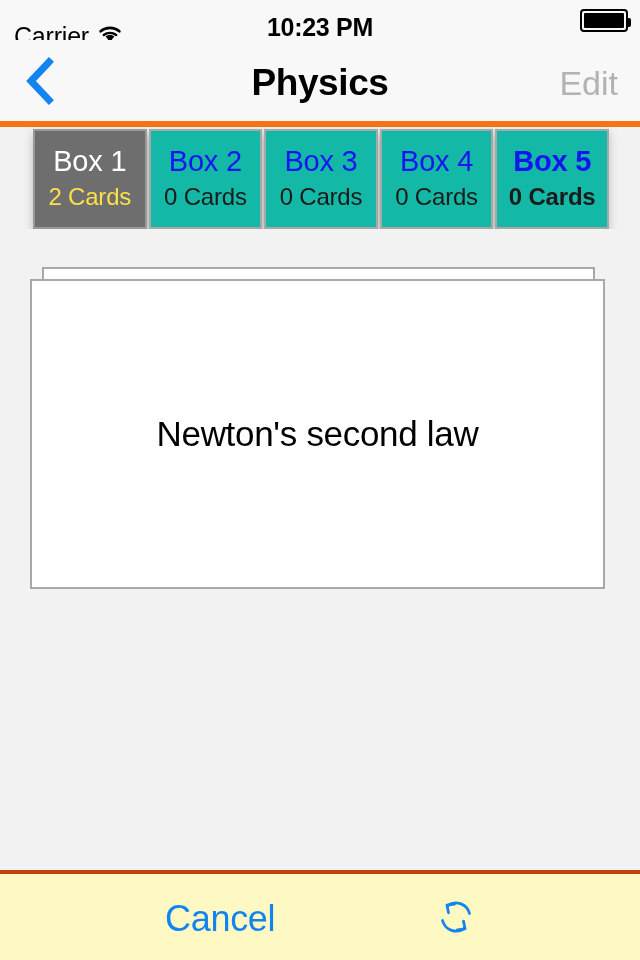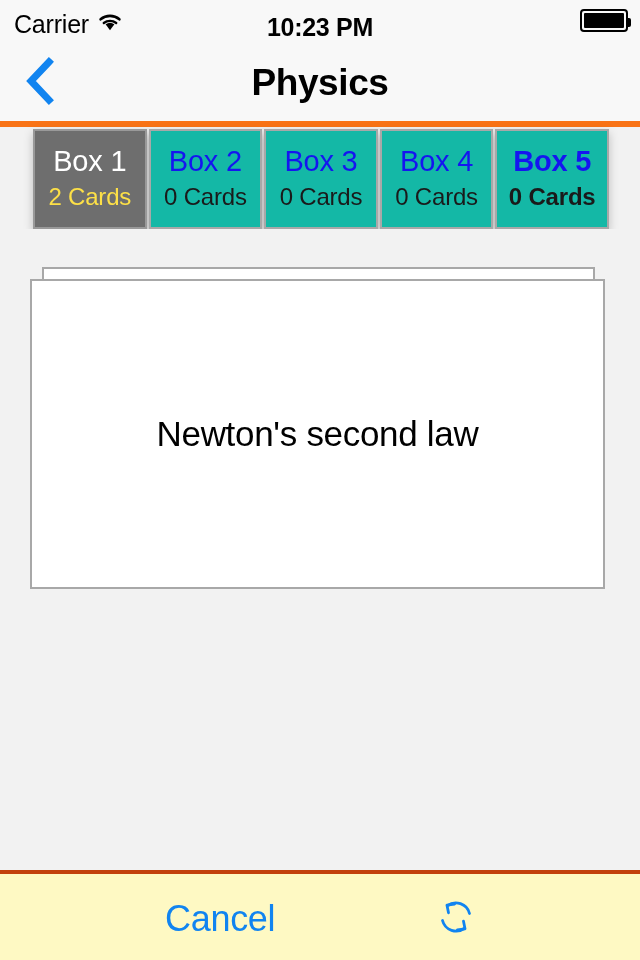--- a/index.html
+++ b/index.html
@@ -28,21 +28,21 @@
     height: 40px;
     flex: 0 0 40px;
     background: #f8f8f8;
     position: relative;
     display: flex;
     align-items: center;
   }
   .status-left {
     position: absolute;
     left: 14px;
-    top: 4px;
+    top: 16px;
     height: 40px;
     display: flex;
     align-items: center;
     gap: 8px;
   }
   .carrier-text {
     font-size: 25px;
     color: #000;
     letter-spacing: -0.2px;
   }
@@ -285,20 +285,21 @@
 
   <div class="nav-bar">
     <div class="nav-back">
       <span>
         <svg width="30" height="48" viewBox="0 0 30 48">
           <polyline points="24,5 6,24 24,43" stroke="#1184f0" stroke-width="7" fill="none" stroke-linecap="square" stroke-linejoin="miter"></polyline>
         </svg>
       </span>
     </div>
     <div class="nav-title">Physics</div>
+    <div class="nav-edit">Edit</div>
   </div>
 
   <div class="boxes-wrap">
     <div class="boxes">
 
       <div class="box selected">
         <span class="box-title">Box 1</span>
         <span class="box-count">2 Cards</span>
       </div>
 

